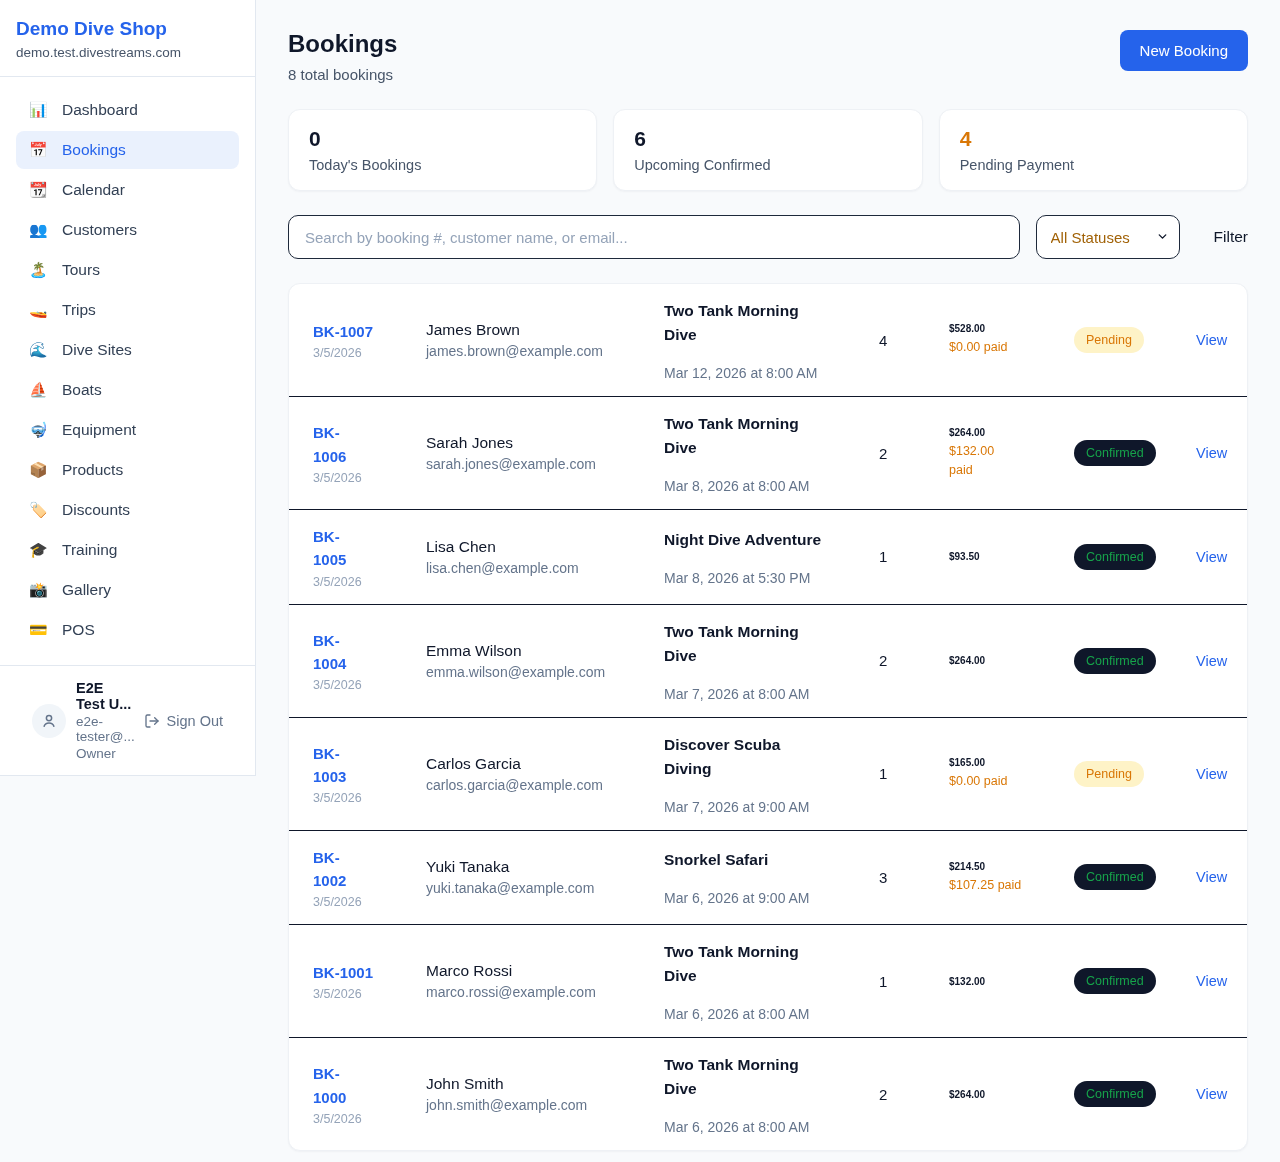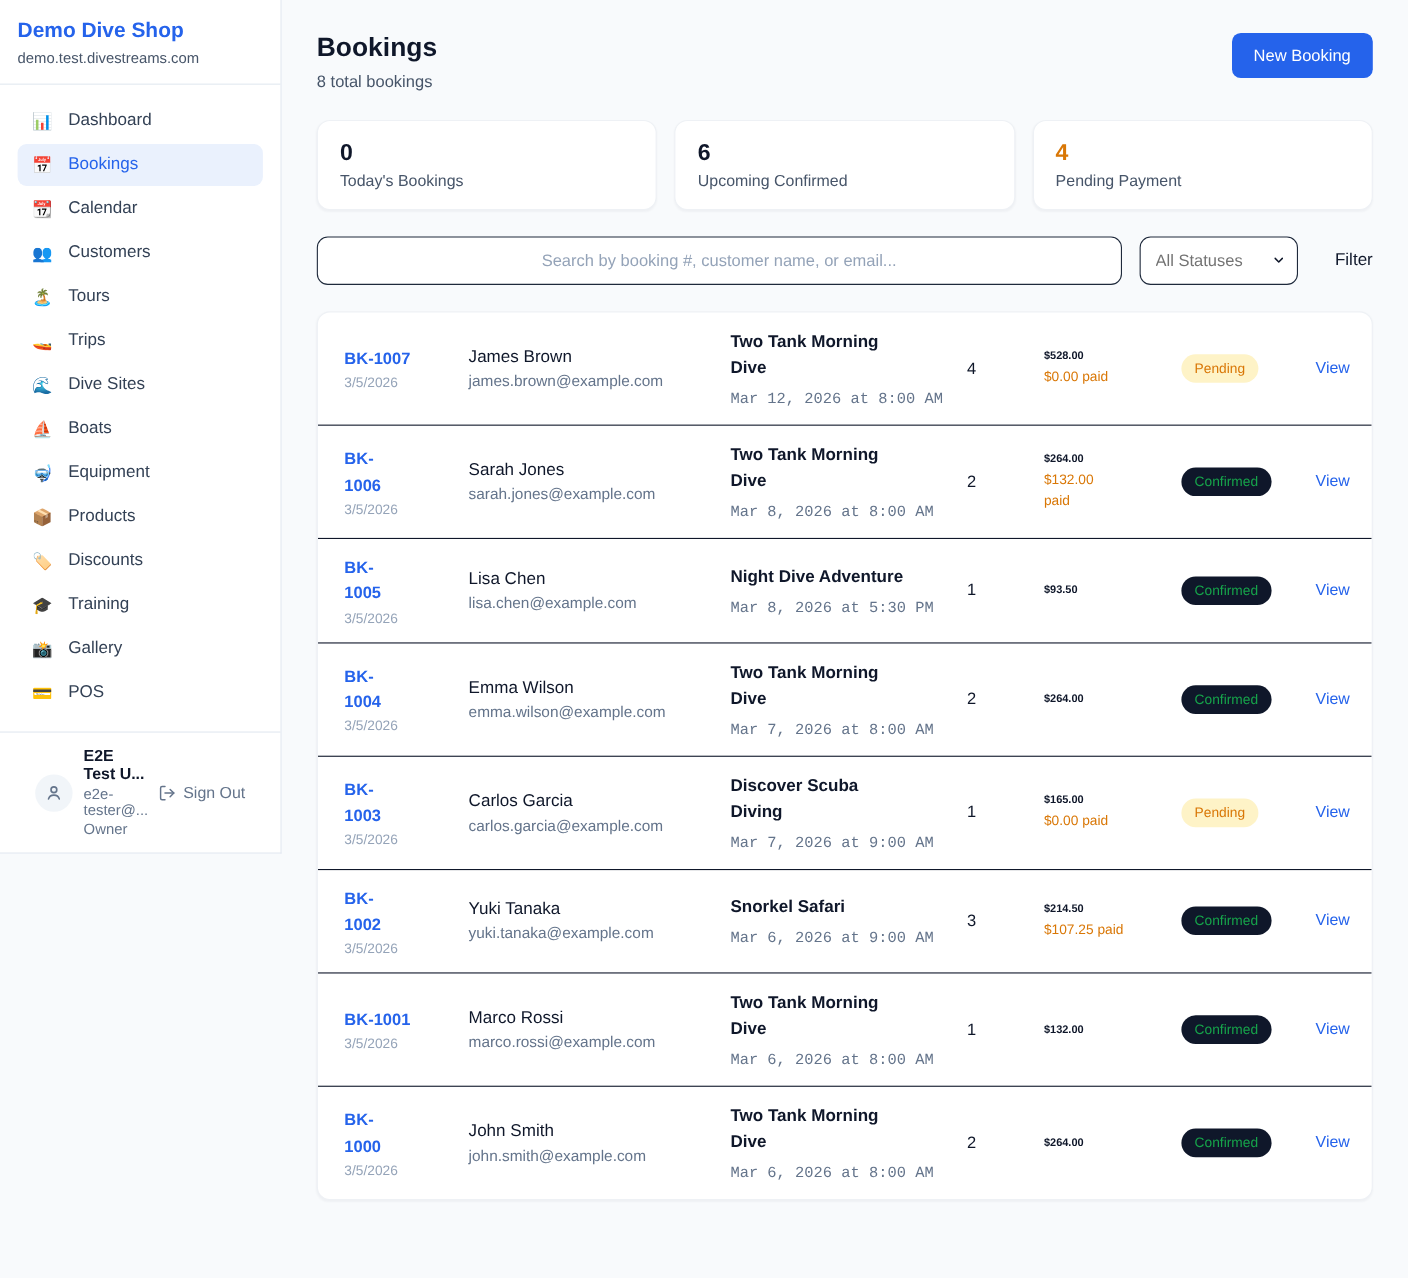--- a/index.html
+++ b/index.html
@@ -70,28 +70,28 @@
     background: #ffffff; border: 1px solid #eef1f5; border-radius: 12px;
     padding: 17px 20px; box-shadow: 0 1px 2px rgba(15,23,42,0.04);
   }
   .stat-value { font-size: 21px; font-weight: 700; color: #0f172a; }
   .stat-label { margin-top: 6px; font-size: 14.5px; color: #475569; }
 
   .filter-row { display: flex; align-items: center; margin-top: 24px; }
   .search-input {
     flex: 1; height: 44px; border: 1px solid #1e293b; border-radius: 10px;
     padding: 0 16px; font-family: inherit; font-size: 15px; color: #0f172a;
-    background: #ffffff; outline: none; text-align: center;
+    background: #ffffff; outline: none;
   }
   .search-input::placeholder { color: #94a3b8; }
   .select-wrap { position: relative; margin-left: 16px; }
   .status-select {
     appearance: none; -webkit-appearance: none;
     height: 44px; width: 144px; border: 1px solid #1e293b; border-radius: 10px;
-    padding: 0 30px 0 14px; font-family: inherit; font-size: 15px; color: #737373;
+    padding: 0 30px 0 14px; font-family: inherit; font-size: 15px; color: #a16207;
     background: #ffffff; cursor: pointer; outline: none;
   }
   .select-chevron { position: absolute; right: 11px; top: 15px; pointer-events: none; }
   .filter-label { margin-left: 34px; font-size: 15.5px; color: #0f172a; cursor: pointer; }
 
   
   .table-card {
     margin-top: 24px; background: #ffffff;
     border: 1px solid #eef1f5; border-radius: 12px; overflow: hidden;
     box-shadow: 0 1px 2px rgba(15,23,42,0.04);
@@ -112,21 +112,21 @@
     color: #2563eb; font-size: 15px; font-weight: 600;
     white-space: pre-line; line-height: 1.55; text-decoration: none; cursor: pointer;
   }
   .booking-date { margin-top: 3px; font-size: 12.5px; color: #94a3b8; }
   .customer-name { font-size: 15.5px; color: #0f172a; }
   .customer-email { margin-top: 4px; font-size: 14px; color: #64748b; }
   .trip-name {
     font-size: 15.5px; font-weight: 600; color: #0f172a;
     white-space: pre-line; line-height: 1.55;
   }
-  .trip-time { margin-top: 8px; font-size: 14px; color: #64748b; font-family: Liberation Mono, monospace; }
+  .trip-time { margin-top: 18px; font-size: 14px; color: #64748b; }
   .cell-pax { font-size: 15px; color: #0f172a; }
   .total-amount { font-size: 10px; font-weight: 700; color: #0f172a; }
   .total-paid { margin-top: 4px; font-size: 12.5px; color: #d97706; white-space: pre-line; line-height: 1.45; }
   .badge {
     display: inline-block; font-size: 12.5px; padding: 6px 12px;
     border-radius: 999px; font-weight: 400;
   }
   .badge--pending { background: #fef3c7; color: #d97706; }
   .badge--confirmed { background: #0f172a; color: #16a34a; }
   .view-link { color: #2563eb; font-size: 14.5px; font-weight: 500; text-decoration: none; cursor: pointer; }

